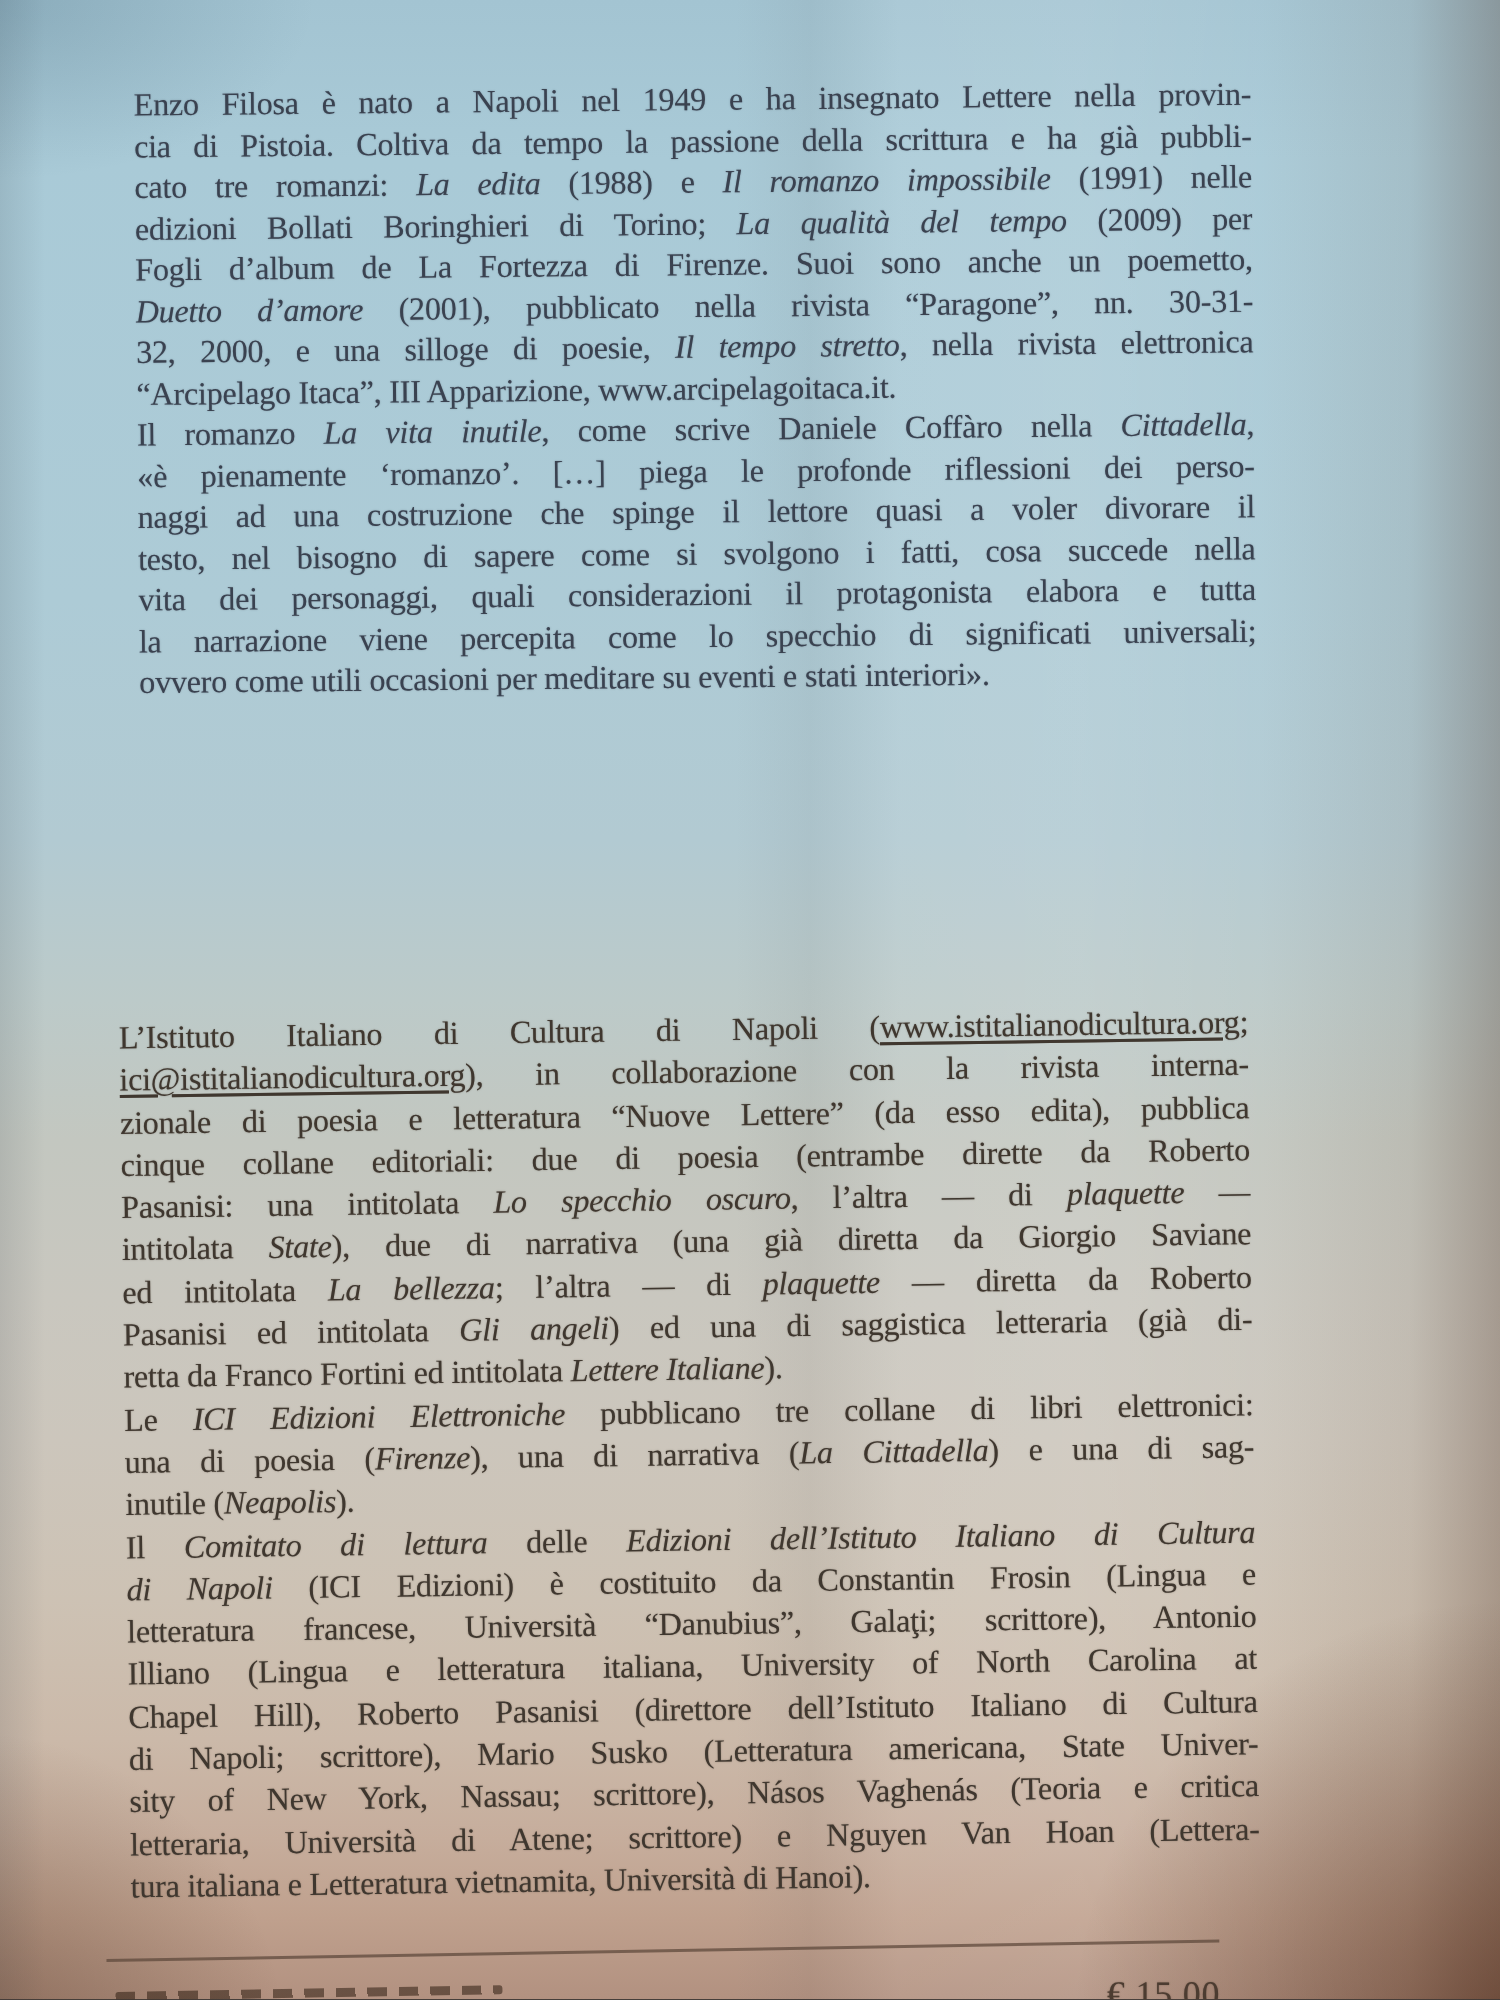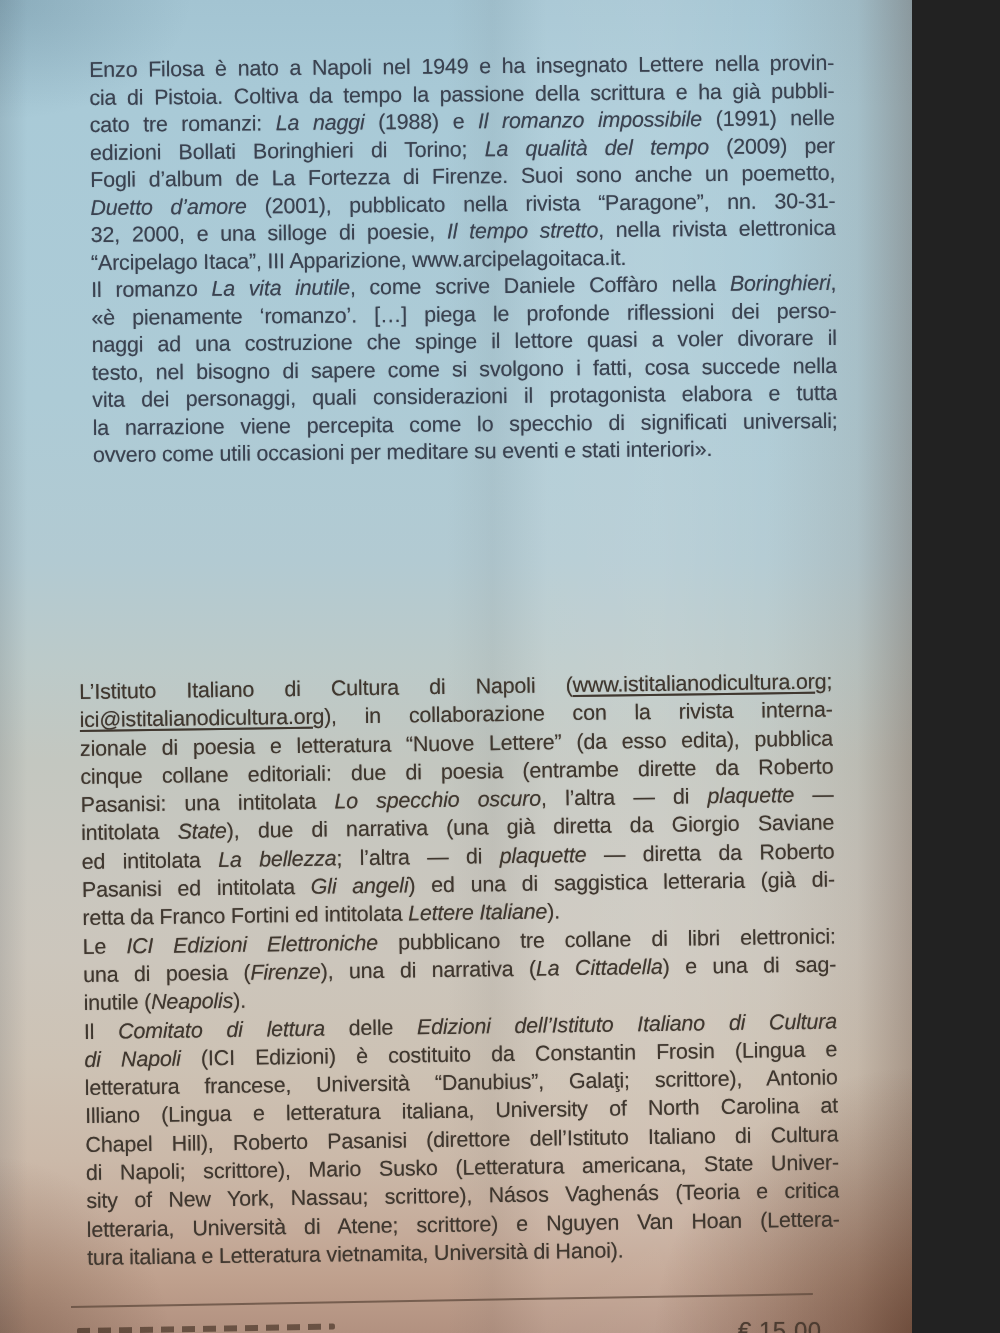--- a/index.html
+++ b/index.html
@@ -1,18 +1,18 @@
 <!DOCTYPE html>
 <html><head>
 <meta charset="utf-8">
 <style>
   html,body{margin:0;padding:0;background:#222;}
   .page{
-    position:relative;width:912px;height:1333px;overflow:hidden;
-    font-family:Liberation Sans, sans-serif;
+    position:relative;width:1000px;height:1333px;overflow:hidden;
+    font-family:Liberation Serif, serif;
     background:linear-gradient(180deg,
       #a3c4d2 0%, #a9cad7 8%, #adcbd6 30%, #b2cad2 42%,
       #bccac9 50%, #c3c7c0 57%, #c9c7bf 65%, #ccc6bc 72%,
       #cdc2b4 80%, #cbb9a9 87%, #c6ad9c 92%, #bfa08d 96%, #b29180 100%);
   }
   .overlay{position:absolute;inset:0;pointer-events:none;}
   .ov-vertical{
     background:linear-gradient(90deg,
       rgba(50,60,70,0.13) 0%, rgba(50,60,70,0) 3%,
       rgba(0,0,0,0) 49%, rgba(90,90,90,0.07) 54%,
@@ -71,27 +71,27 @@
 </head>
 <body>
 
 <div class="page">
   <div class="overlay ov-vertical"></div>
   <div class="overlay ov-corners"></div>
 
   <div id="bio-block" class="text-block top-block">
       <div class="line"><span>Enzo Filosa è nato a Napoli nel 1949 e ha insegnato Lettere nella provin-</span></div>
       <div class="line"><span>cia di Pistoia. Coltiva da tempo la passione della scrittura e ha già pubbli-</span></div>
-      <div class="line"><span>cato tre romanzi: </span><span class="it">La naggi</span><span> (1988) e </span><span class="it">Il romanzo impossibile</span><span> (1991) nelle</span></div>
+      <div class="line"><span>cato tre romanzi: </span><span class="it">La edita</span><span> (1988) e </span><span class="it">Il romanzo impossibile</span><span> (1991) nelle</span></div>
       <div class="line"><span>edizioni Bollati Boringhieri di Torino; </span><span class="it">La qualità del tempo</span><span> (2009) per</span></div>
       <div class="line"><span>Fogli d’album de La Fortezza di Firenze. Suoi sono anche un poemetto,</span></div>
       <div class="line"><span class="it">Duetto d’amore</span><span> (2001), pubblicato nella rivista “Paragone”, nn. 30-31-</span></div>
       <div class="line"><span>32, 2000, e una silloge di poesie, </span><span class="it">Il tempo stretto</span><span>, nella rivista elettronica</span></div>
       <div class="line short"><span>“Arcipelago Itaca”, III Apparizione, www.arcipelagoitaca.it.</span></div>
-      <div class="line"><span>Il romanzo </span><span class="it">La vita inutile</span><span>, come scrive Daniele Coffàro nella </span><span class="it">Boringhieri</span><span>,</span></div>
+      <div class="line"><span>Il romanzo </span><span class="it">La vita inutile</span><span>, come scrive Daniele Coffàro nella </span><span class="it">Cittadella</span><span>,</span></div>
       <div class="line"><span>«è pienamente ‘romanzo’. […] piega le profonde riflessioni dei perso-</span></div>
       <div class="line"><span>naggi ad una costruzione che spinge il lettore quasi a voler divorare il</span></div>
       <div class="line"><span>testo, nel bisogno di sapere come si svolgono i fatti, cosa succede nella</span></div>
       <div class="line"><span>vita dei personaggi, quali considerazioni il protagonista elabora e tutta</span></div>
       <div class="line"><span>la narrazione viene percepita come lo specchio di significati universali;</span></div>
       <div class="line short"><span>ovvero come utili occasioni per meditare su eventi e stati interiori».</span></div>
     </div>
 
   <div id="pub-block" class="text-block bottom-block">
       <div class="line"><span>L’Istituto Italiano di Cultura di Napoli (</span><span class="un">www.istitalianodicultura.org</span><span>;</span></div>

